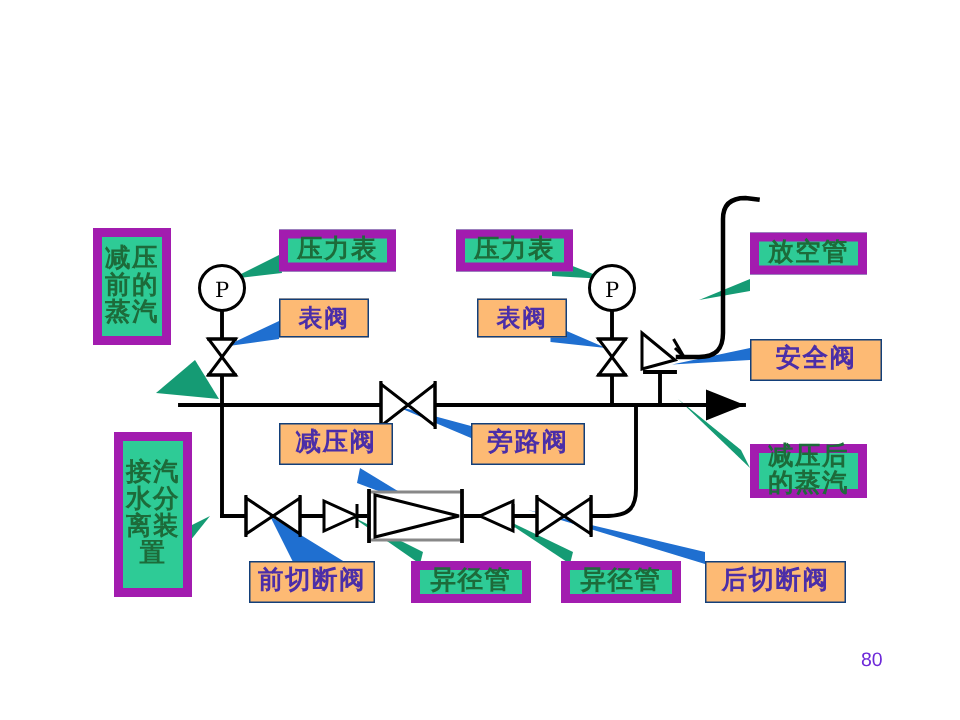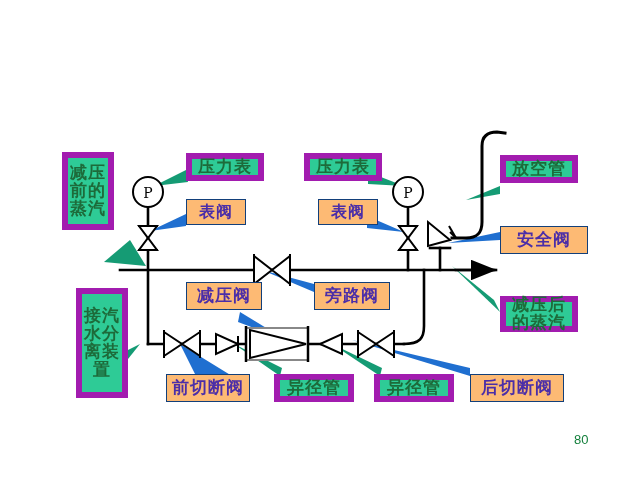--- a/index.html
+++ b/index.html
@@ -14,21 +14,21 @@
   #title{
     position:absolute;left:52px;top:58px;
     font-size:34px;font-weight:700;color:#1a6b2a;
     letter-spacing:2px;white-space:nowrap;
     font-family:"DejaVu Sans","Liberation Sans",sans-serif;
   }
 
   
   #pagenum{
     position:absolute;left:574px;top:432px;
-    font-size:13px;color:#15803d;font-family:"Liberation Sans",sans-serif;
+    font-size:13px;color:#6d28d9;font-family:"Liberation Sans",sans-serif;
   }
 
   
   #diagram{position:absolute;left:0;top:0;width:640px;height:480px;}
 
   
   .lbl{
     position:absolute;box-sizing:border-box;
     display:flex;align-items:center;justify-content:center;
     text-align:center;line-height:1.05;

